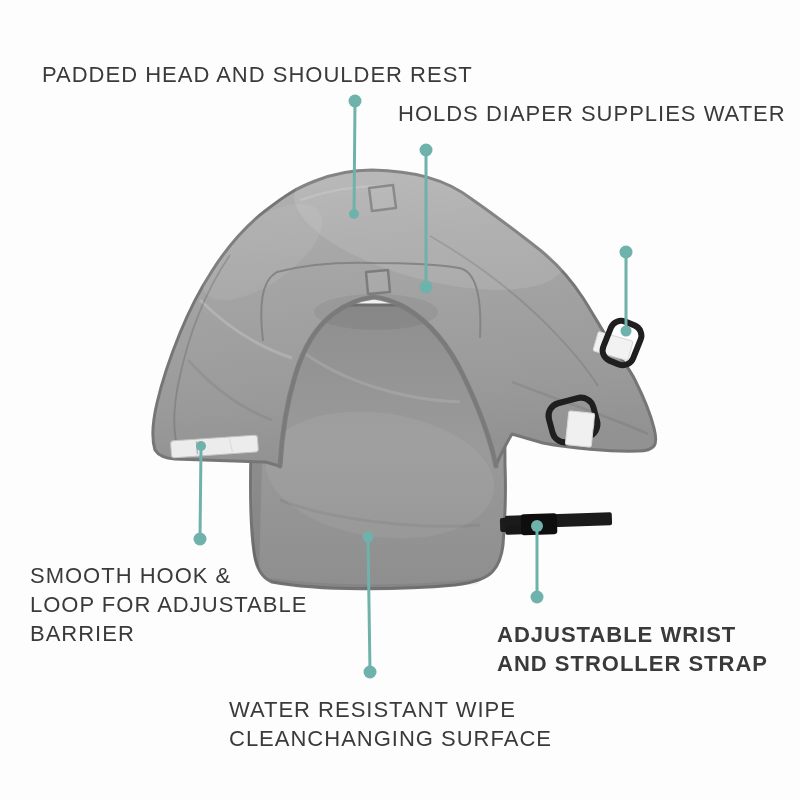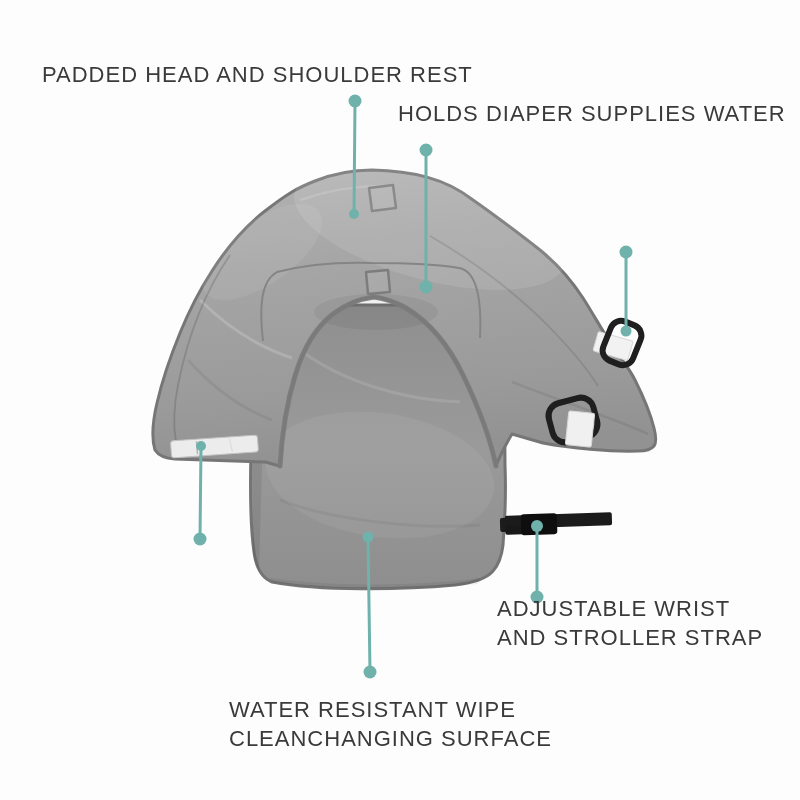--- a/index.html
+++ b/index.html
@@ -178,20 +178,23 @@
         <circle cx="370" cy="672" r="6.5" fill="#6fb2ab"></circle>
       </g>
     </g>
   </svg>
 
   <div class="label" style="left:42px;top:60px;">PADDED HEAD AND SHOULDER REST</div>
 
   <div class="label" style="left:398px;top:99px;">HOLDS DIAPER SUPPLIES WATER</div>
 
 
-
-  <div class="label" style="left:497px;top:594px;">ADJUSTABLE WRIST
+  <div class="label" style="left:30px;top:561px;">SMOOTH HOOK &amp;
+LOOP FOR ADJUSTABLE
+BARRIER</div>
+
+  <div class="label" style="left:497px;top:620px;font-weight:bold;">ADJUSTABLE WRIST
 AND STROLLER STRAP</div>
 
   <div class="label" style="left:229px;top:695px;">WATER RESISTANT WIPE
 CLEANCHANGING SURFACE</div>
 
 </div>
 
 </body></html>

